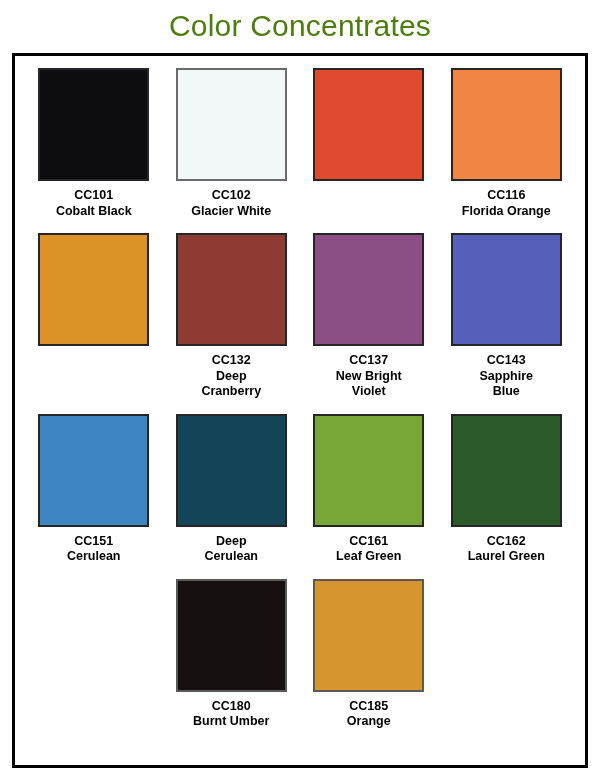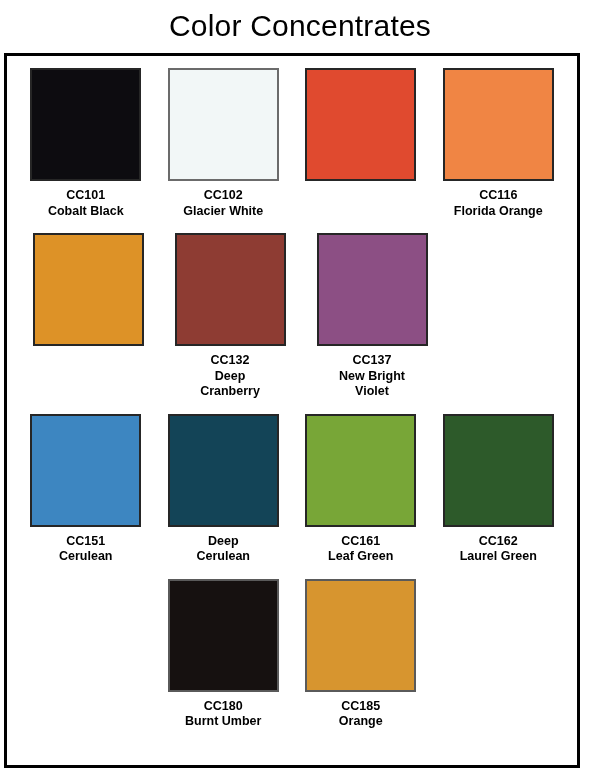--- a/index.html
+++ b/index.html
@@ -20,25 +20,25 @@
     height: 783px;
     background: #ffffff;
   }
   .title {
     text-align: center;
     font-size: 30px;
     font-weight: 400;
     letter-spacing: 0.2px;
     line-height: 40px;
     padding-top: 6px;
-    color: #000000;
+    color: #4d7c0f;
   }
   .chart-frame {
     position: absolute;
-    left: 4px;
+    left: 12px;
     top: 53px;
     width: 576px;
     height: 715px;
     border: 3px solid #000000;
     background: #ffffff;
     box-sizing: border-box;
   }
   .grid {
     padding: 12px 10px 0 10px;
   }
@@ -137,20 +137,28 @@
             </div>
           </div>
           <div class="cell">
             <div class="swatch" style="background: rgb(140, 79, 132); border-color: rgb(38, 38, 38);"></div>
             <div class="caption">
               <span class="code">CC137</span>
               <span class="name">New Bright
 Violet</span>
             </div>
           </div>
+          <div class="cell">
+            <div class="swatch" style="background: rgb(85, 96, 187); border-color: rgb(38, 38, 38);"></div>
+            <div class="caption">
+              <span class="code">CC143</span>
+              <span class="name">Sapphire
+Blue</span>
+            </div>
+          </div>
         </div>
         <div class="row-gap"></div>
         <div class="row">
           <div class="cell">
             <div class="swatch" style="background: rgb(61, 134, 193); border-color: rgb(38, 38, 38);"></div>
             <div class="caption">
               <span class="code">CC151</span>
               <span class="name">Cerulean</span>
             </div>
           </div>

